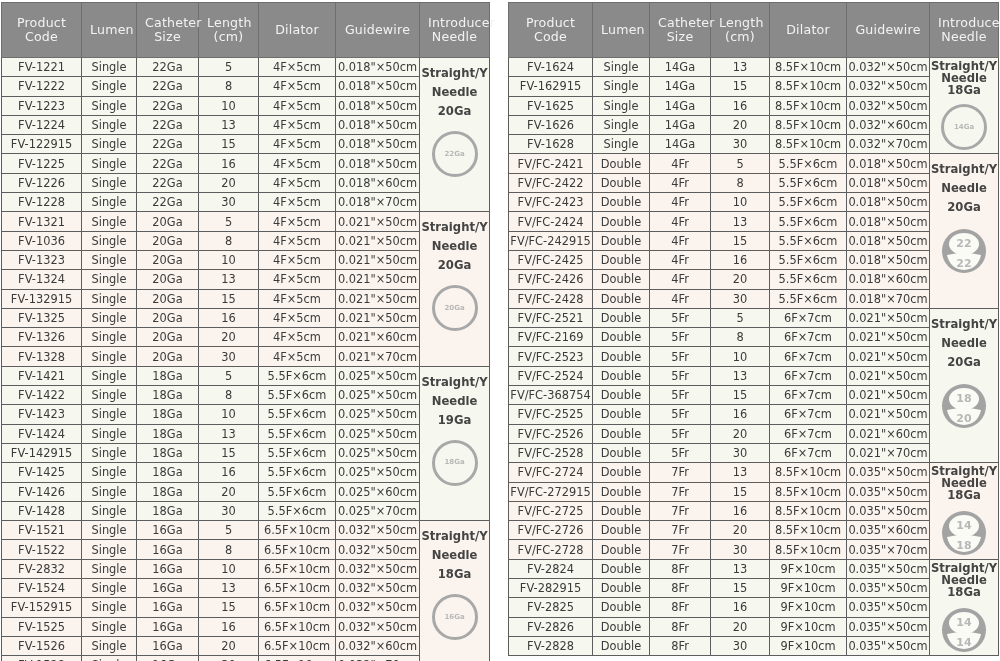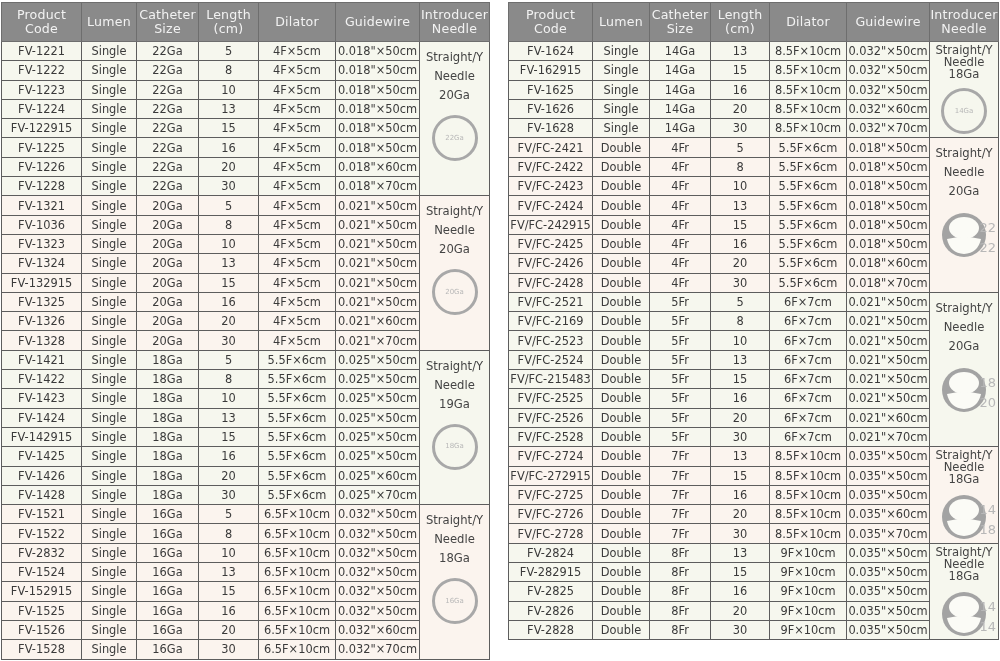--- a/index.html
+++ b/index.html
@@ -1,32 +1,32 @@
 <!DOCTYPE html>
 <html><head>
 <meta charset="utf-8">
 <style>
   html,body{margin:0;padding:0;background:#ffffff;}
   body{width:1000px;height:661px;position:relative;overflow:hidden;font-family:"DejaVu Sans","Liberation Sans",sans-serif;color:#3a3a3a;}
   .tbl{position:absolute;top:2px;border-collapse:collapse;table-layout:fixed;font-size:11.4px;}
   #tbl-left{left:1px;width:488px;}
   #tbl-right{left:508px;width:490px;}
-  .tbl th{background:#8a8a8a;color:#f2f2f2;font-weight:normal;font-size:12.6px;line-height:14px;height:38px;border:1px solid #6e6e6e;padding:0;text-align:center;letter-spacing:0.2px;}
+  .tbl th{background:#8a8a8a;color:#f2f2f2;font-weight:normal;font-size:12.6px;line-height:14px;height:38px;border:1px solid #6e6e6e;padding:8px;text-align:center;letter-spacing:0.2px;}
   .tbl td{border:1px solid #5d5d5d;height:18.3px;padding:0;text-align:center;white-space:nowrap;overflow:hidden;line-height:18px;}
   .tbl tr.g0 td{background:#f6f7ee;}
   .tbl tr.g1 td{background:#fbf4ee;}
-  .tbl td.needle{vertical-align:top;white-space:normal;line-height:19px;font-size:11.6px;color:#444;padding-top:6px;}
+  .tbl td.needle{vertical-align:top;white-space:normal;line-height:19px;font-size:11.6px;color:#444;padding-top:6px;font-weight:bold;}
   .tbl td.needle.tight{line-height:12px;padding-top:2px;}
   .needle-label{display:block;}
   .icon-wrap{display:flex;justify-content:center;margin-top:10px;}
   .tight .icon-wrap{margin-top:8px;}
   .ring{width:46px;height:46px;border:3px solid #a8a8a8;border-radius:50%;box-sizing:border-box;display:flex;align-items:center;justify-content:center;font-size:7px;color:#b8b8b8;}
   .dbl{width:48px;height:48px;position:relative;}
   .dbl svg{position:absolute;left:0;top:0;}
-  .dbl .t1,.dbl .t2{position:absolute;left:8px;width:48px;text-align:right;font-size:13px;color:#b8b8b8;line-height:8px;}
+  .dbl .t1,.dbl .t2{position:absolute;left:0;width:48px;text-align:center;font-size:11px;color:#b8b8b8;line-height:8px;}
   .dbl .t1{top:13px;}
   .dbl .t2{top:33px;}
 </style>
 </head>
 <body>
 
 <table class="tbl" id="tbl-left">
   <colgroup>
     <col style="width:80px">
       <col style="width:55px">
@@ -531,21 +531,21 @@
       </tr>
       <tr class="g0">
         <td>FV/FC-2524</td>
         <td>Double</td>
         <td>5Fr</td>
         <td>13</td>
         <td>6F×7cm</td>
         <td>0.021"×50cm</td>
       </tr>
       <tr class="g0">
-        <td>FV/FC-215483</td>
+        <td>FV/FC-368754</td>
         <td>Double</td>
         <td>5Fr</td>
         <td>15</td>
         <td>6F×7cm</td>
         <td>0.021"×50cm</td>
       </tr>
       <tr class="g0">
         <td>FV/FC-2525</td>
         <td>Double</td>
         <td>5Fr</td>

